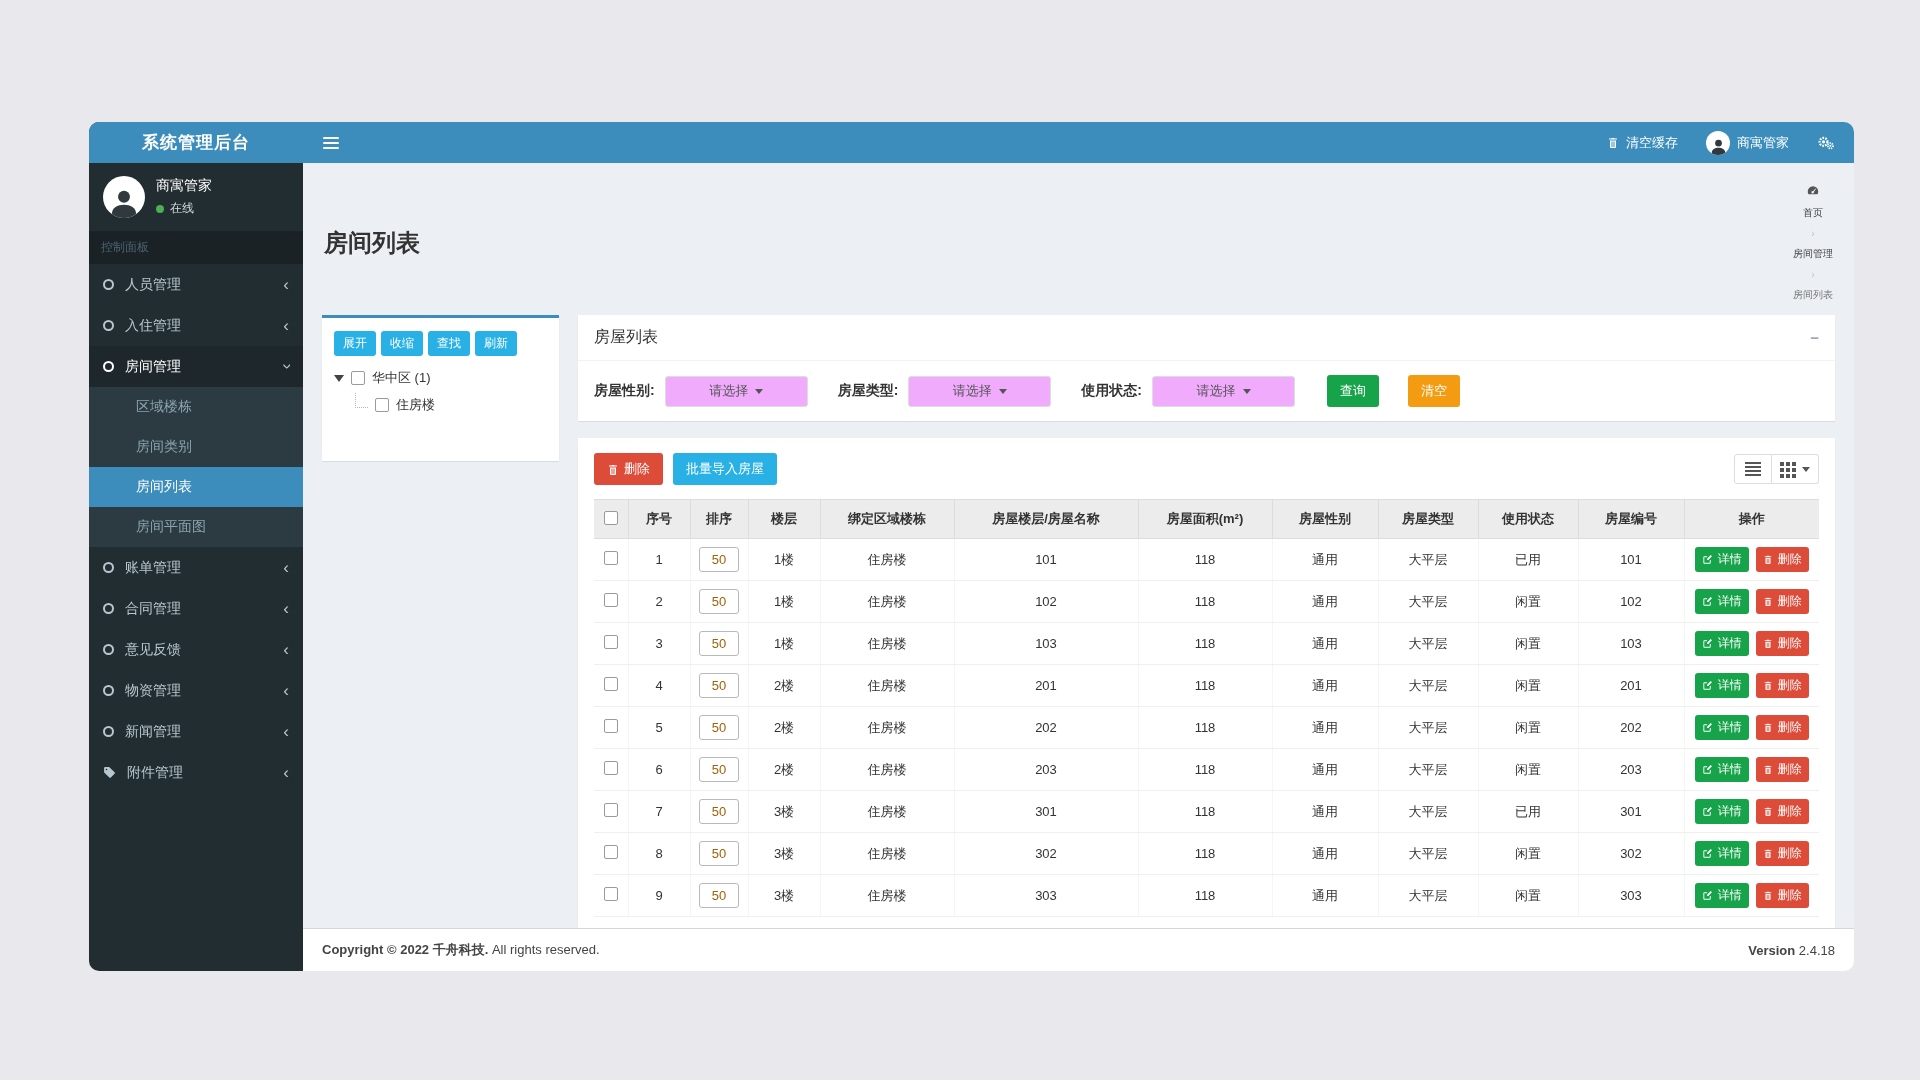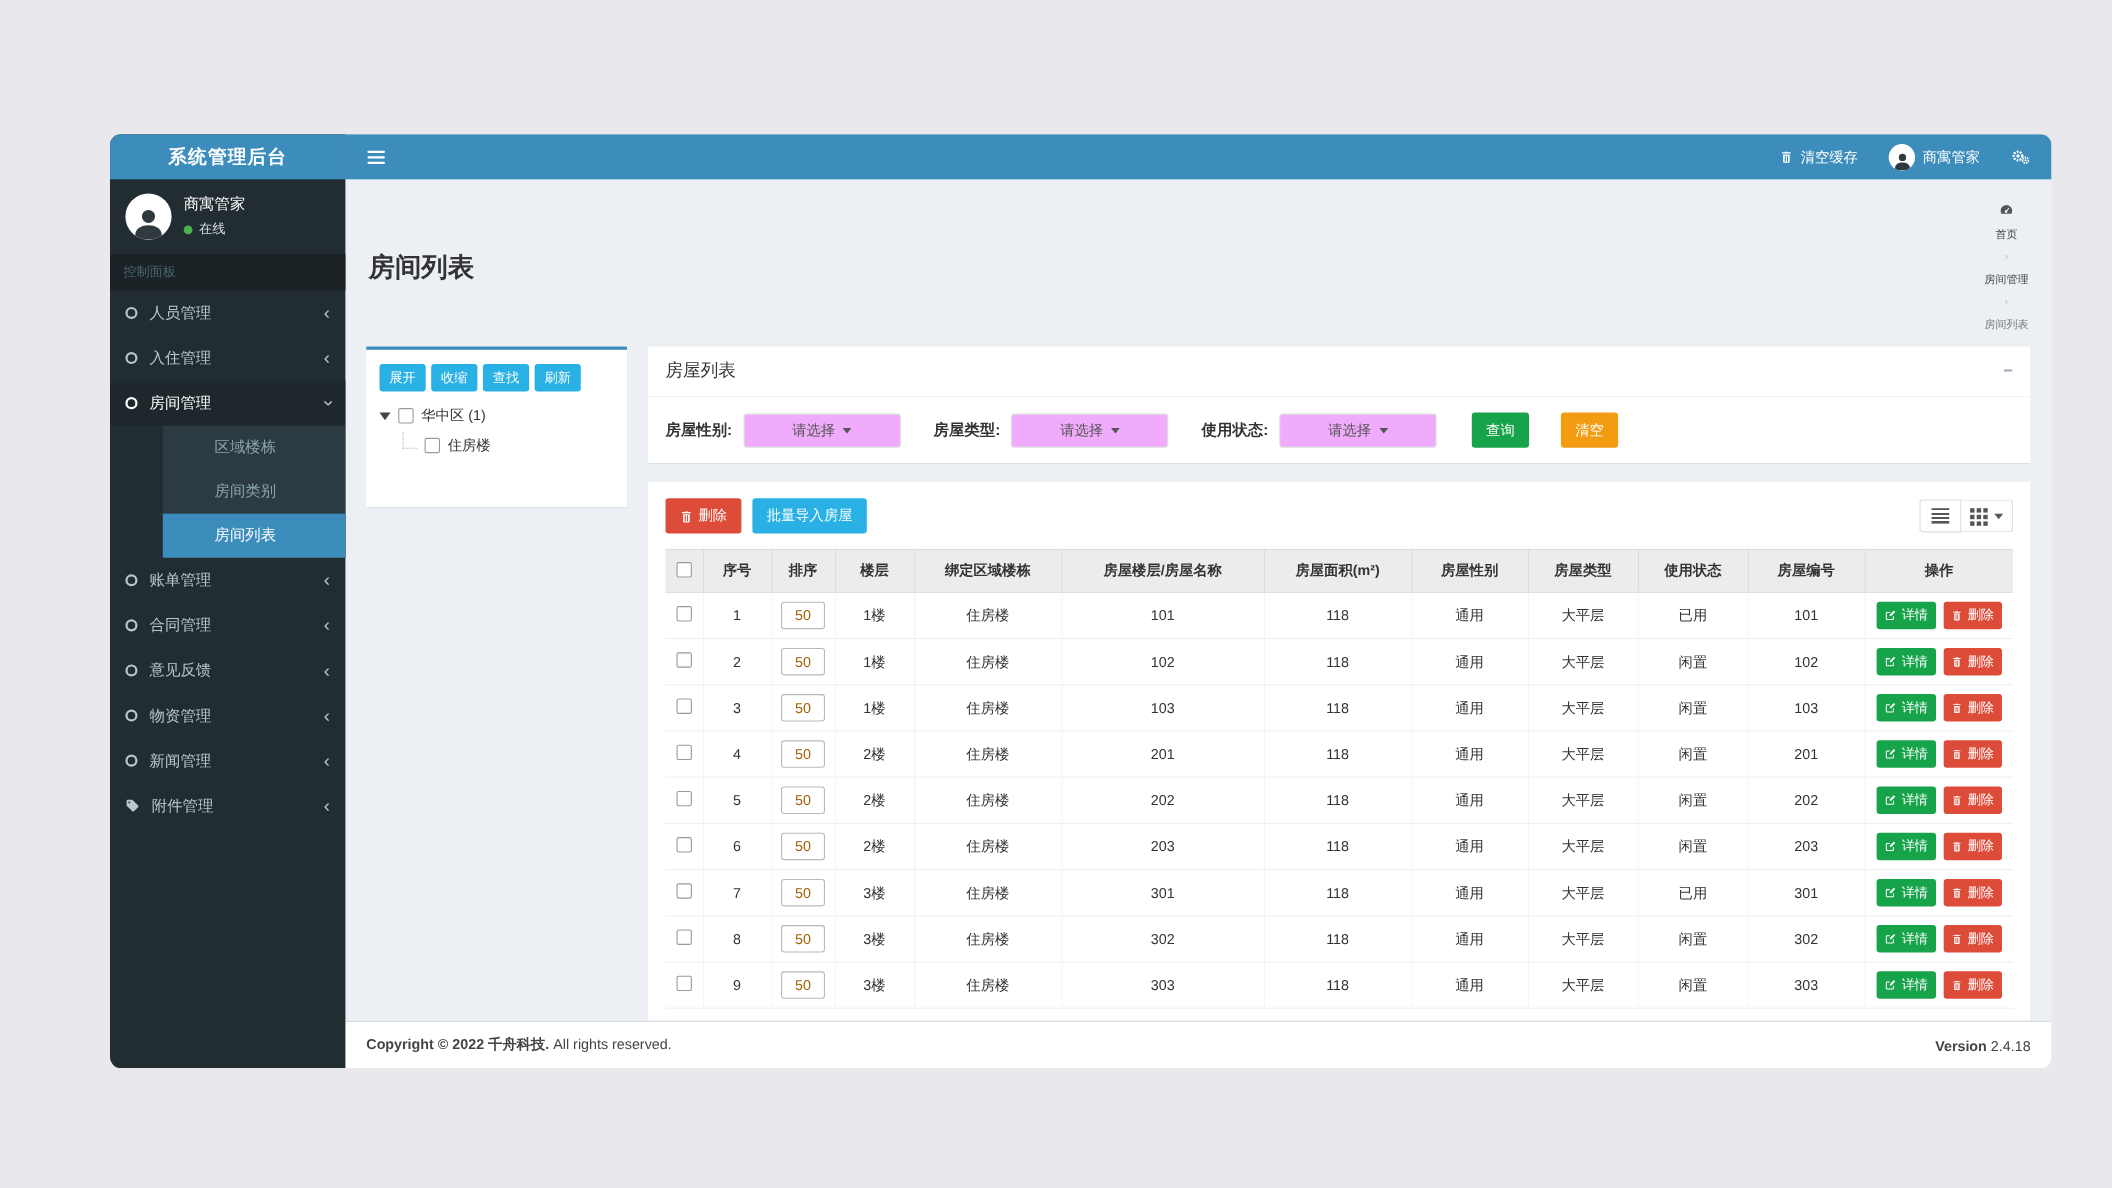--- a/index.html
+++ b/index.html
@@ -8,40 +8,40 @@
   }
   *{box-sizing:border-box;margin:0;padding:0;}
   html,body{width:1920px;height:1080px;}
   body{
     background:#e9e9ed;
     font-family:"Liberation Sans","DejaVu Sans",sans-serif;
     color:#333;font-size:14px;
     position:relative;overflow:hidden;
   }
   .window{
-    position:absolute;left:100px;top:122px;width:1765px;height:849px;
+    position:absolute;left:89px;top:122px;width:1765px;height:849px;
     border-radius:10px;overflow:hidden;background:#ecf0f5;
   }
   
   .sidebar{position:absolute;left:0;top:0;bottom:0;width:214px;background:var(--sidebar);z-index:3;}
   .logo{height:41px;background:var(--primary);color:#fff;display:flex;align-items:center;justify-content:center;
     font-size:17px;font-weight:bold;letter-spacing:1px;}
   .user-panel{display:flex;align-items:center;gap:11px;padding:13px 12px 13px 14px;}
   .avatar{width:42px;height:42px;border-radius:50%;background:#fff;display:flex;align-items:flex-end;justify-content:center;overflow:hidden;flex:none;}
   .user-meta .uname{color:#fff;font-size:14px;margin-bottom:5px;}
   .user-meta .ustatus{color:#d8dee3;font-size:12px;display:flex;align-items:center;gap:6px;}
   .dot{width:8px;height:8px;border-radius:50%;background:#4caf50;display:inline-block;}
   .section-header{background:#1a2226;color:#4b646f;font-size:12px;padding:8px 12px;}
   .menu-item{height:41px;display:flex;align-items:center;gap:11px;padding:0 14px;color:#b8c7ce;font-size:14px;cursor:pointer;}
   .menu-item .chev{margin-left:auto;font-size:17px;line-height:1;color:#b8c7ce;}
   .menu-item.open{background:#1e282c;color:#fff;}
   .chev.down{display:inline-block;transform:rotate(-90deg);}
   .circle-icon{width:11px;height:11px;border:2px solid currentColor;border-radius:50%;flex:none;}
   .tag-icon{width:13px;height:13px;flex:none;}
-  .submenu{background:#2c3b41;margin-left:48px;}
+  .submenu{background:#2c3b41;}
   .submenu-item{height:40px;display:flex;align-items:center;padding-left:47px;color:#8aa4af;font-size:14px;cursor:pointer;}
   .submenu-item.active{background:var(--primary);color:#fff;}
   
   .main{margin-left:214px;height:100%;display:flex;flex-direction:column;}
   .topbar{height:41px;background:var(--primary);display:flex;align-items:center;color:#fff;padding:0 20px;flex:none;}
   .hamburger{width:16px;display:flex;flex-direction:column;gap:3px;cursor:pointer;}
   .hamburger span{display:block;height:2px;background:#fff;border-radius:1px;}
   .top-right{margin-left:auto;display:flex;align-items:center;gap:28px;font-size:13px;}
   .top-link{display:flex;align-items:center;gap:7px;cursor:pointer;}
   .avatar-sm{width:24px;height:24px;border-radius:50%;background:#fff;overflow:hidden;display:flex;align-items:flex-end;justify-content:center;}
@@ -143,20 +143,21 @@
     </div>
     <div class="menu-item open">
       <span class="circle-icon"></span>
       <span>房间管理</span>
       <span class="chev down">‹</span>
     </div>
     <div class="submenu">
       <div class="submenu-item">区域楼栋</div>
       <div class="submenu-item">房间类别</div>
       <div class="submenu-item active">房间列表</div>
+      <div class="submenu-item">房间平面图</div>
     </div>
     <div class="menu-item">
       <span class="circle-icon"></span>
       <span>账单管理</span>
       <span class="chev">‹</span>
     </div>
     <div class="menu-item">
       <span class="circle-icon"></span>
       <span>合同管理</span>
       <span class="chev">‹</span>

